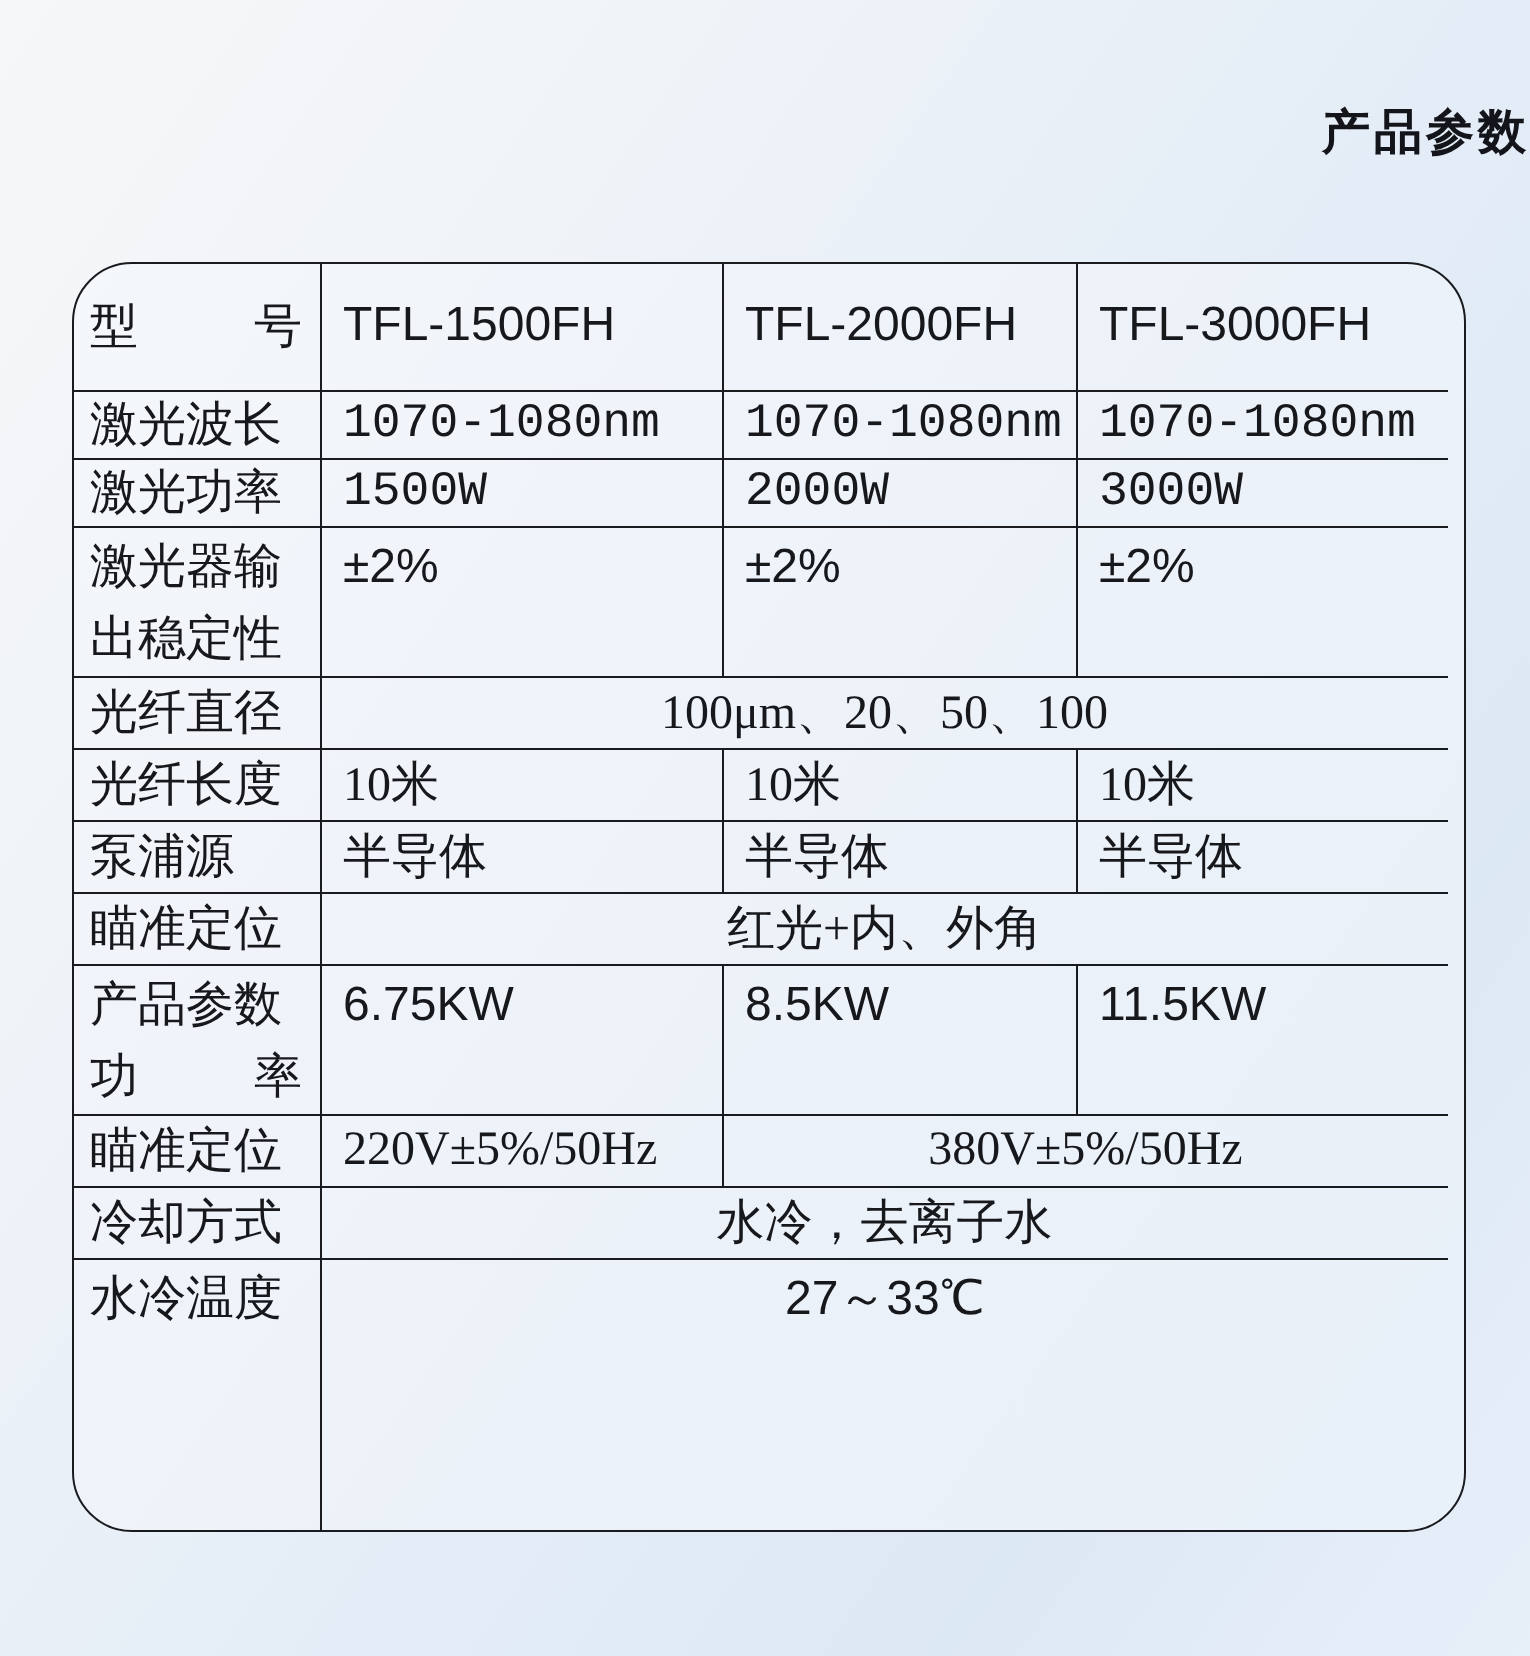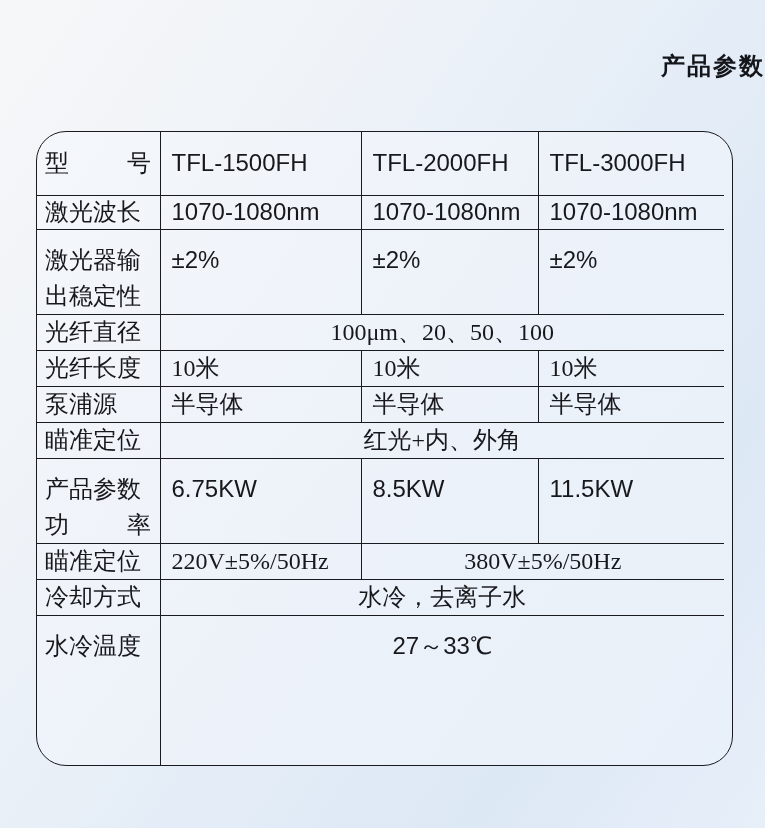--- a/index.html
+++ b/index.html
@@ -42,29 +42,29 @@
     border: 1px solid #1a1b1f;
     font-size: 24px;
     padding: 0 4px 0 11px;
     vertical-align: middle;
     white-space: nowrap;
     overflow: hidden;
   }
   td.lbl { padding-left: 8px; }
   td.ctr { text-align: center; padding: 0; margin-top: 44px; }
   tr.r-model   { height: 63px; }
-  tr.r-single  { height: 34px; }
+  tr.r-single  { height: 34px; font-family: Liberation Mono, monospace; }
   tr.r-single6 { height: 36px; font-family: Liberation Serif, serif; }
   tr.r-tall    { height: 74px; }
   tr.r-tall2   { height: 73px; }
   
   td.top {
     vertical-align: top;
     line-height: 36px;
-    padding-top: 12px;
+    padding-top: 2px;
   }
   .jrow {
     display: flex;
     justify-content: space-between;
     width: 106px;
   }
   td .line { line-height: 36px; }
 </style>
 </head>
 <body>
@@ -93,20 +93,26 @@
       <td>TFL-3000FH</td>
     </tr>
 
     <tr class="r-single">
       <td class="lbl">激光波长</td>
       <td>1070-1080nm</td>
       <td>1070-1080nm</td>
       <td>1070-1080nm</td>
     </tr>
 
+    <tr class="r-single">
+      <td class="lbl">激光功率</td>
+      <td>1500W</td>
+      <td>2000W</td>
+      <td>3000W</td>
+    </tr>
 
     <tr class="r-tall">
       <td class="lbl top">
         <div class="line">激光器输</div>
         <div class="line">出稳定性</div>
       </td>
       <td class="top">±2%</td>
       <td class="top">±2%</td>
       <td class="top">±2%</td>
     </tr>

